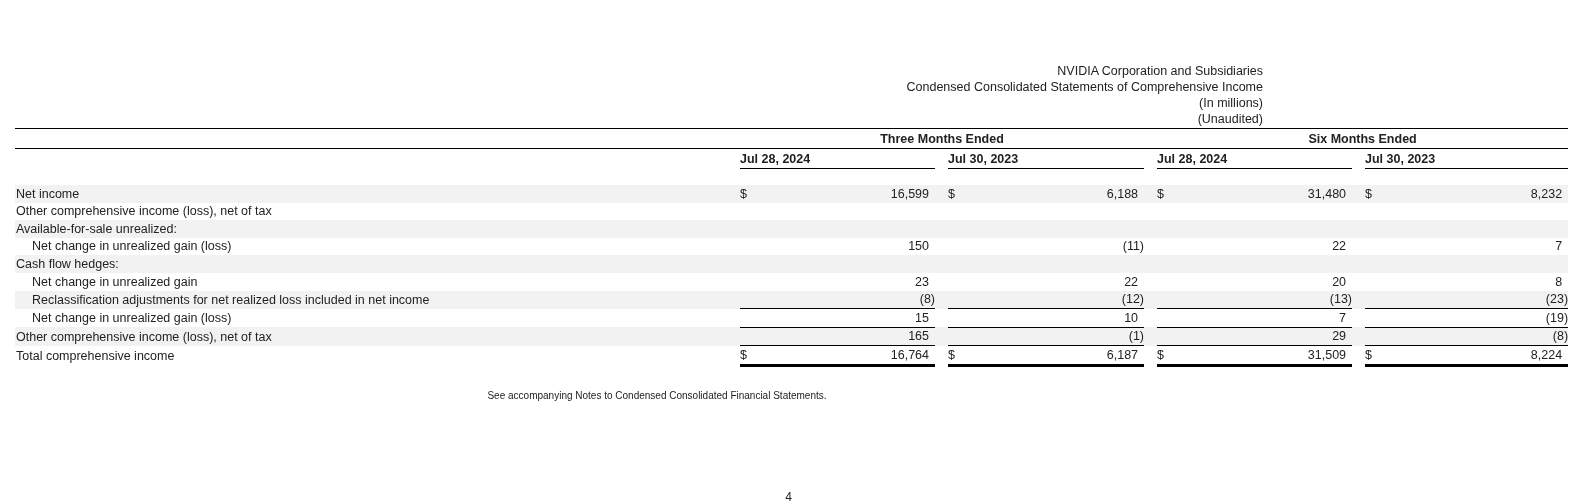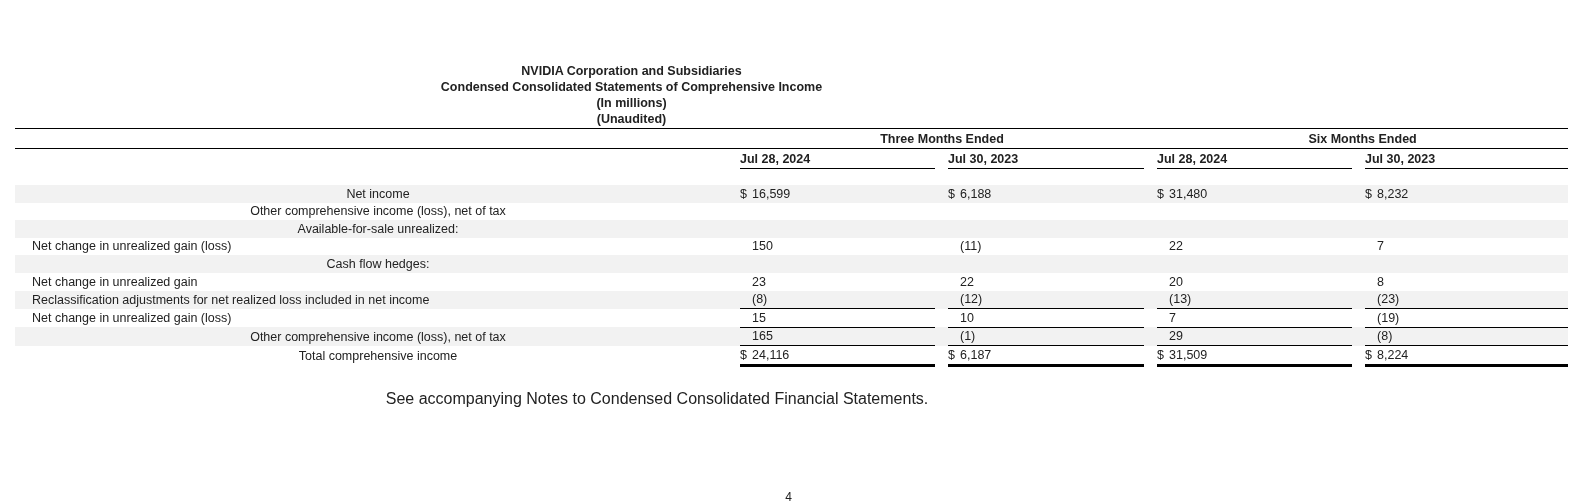--- a/index.html
+++ b/index.html
@@ -1,47 +1,47 @@
 <!DOCTYPE html>
 <html><head>
 <meta charset="utf-8">
 <style>
   html, body { margin: 0; padding: 0; background: #ffffff; }
   body {
     width: 1577px; height: 504px; position: relative; overflow: hidden;
     font-family: "Liberation Sans", sans-serif; font-size: 12.5px; color: #222222;
   }
   .title-block {
-    position: absolute; left: 0; top: 63px; width: 1263px; text-align: center;
-    font-weight: bold; line-height: 16px; font-size: 12.5px;
+    position: absolute; left: 0; top: 63px; width: 1263px; text-align: right;
+    font-weight: normal; line-height: 16px; font-size: 12.5px;
   }
   .title-block div { white-space: nowrap; }
   .tbl {
     position: absolute; left: 15px; top: 128px; width: 1553px;
     border-collapse: collapse; table-layout: fixed;
   }
   .tbl td { padding: 0; height: 17.6px; line-height: 17px; white-space: nowrap; vertical-align: bottom; }
   .hdr-row td { height: 19px; }
   .topline { border-top: 1px solid #000; }
   .period { text-align: center; font-weight: bold; border-bottom: 1px solid #000; }
   .date-cell { text-align: left; font-weight: bold; }
   .date-cell.ul { border-bottom: 1px solid #000; }
   .spacer-row td { height: 16px; }
   .shaded td.bg { background: #f2f2f2; }
-  .label { padding-left: 1px !important; text-align: center; }
+  .label { padding-left: 1px !important; }
   .indent { padding-left: 17px !important; margin-top: 24px; }
   .cur { text-align: left; }
-  .num { padding-right: 2px !important; margin-top: 40px; }
+  .num { text-align: right; padding-right: 2px !important; margin-top: 40px; }
   .num.paren { padding-right: 0 !important; }
   .num.plain { padding-right: 6px !important; }
   .b-top { border-top: 1px solid #000; }
   .b-bot-thick { border-bottom: 3px solid #000; }
   .footer {
     position: absolute; left: 0; top: 390px; width: 1314px; text-align: center;
-    font-size: 16px; color: #222;
+    font-size: 10px; color: #222;
   }
   .page-num {
     position: absolute; left: 0; top: 490px; width: 1577px; text-align: center;
     font-size: 12px; color: #222;
   }
 </style>
 </head>
 <body>
 
 <div class="title-block">
@@ -189,21 +189,21 @@
     <td class="bg b-top"></td>
         <td class="bg b-top num plain">29</td>
     <td class="bg"></td>
     <td class="bg b-top"></td>
         <td class="bg b-top num paren">(8)</td>
   </tr>
 
   <tr>
     <td class="label">Total comprehensive income</td>
     <td class="cur b-top b-bot-thick">$</td>
-    <td class="num plain b-top b-bot-thick">24,116</td>
+    <td class="num plain b-top b-bot-thick">16,764</td>
     <td></td>
     <td class="cur b-top b-bot-thick">$</td>
     <td class="num plain b-top b-bot-thick">6,187</td>
     <td></td>
     <td class="cur b-top b-bot-thick">$</td>
     <td class="num plain b-top b-bot-thick">31,509</td>
     <td></td>
     <td class="cur b-top b-bot-thick">$</td>
     <td class="num plain b-top b-bot-thick">8,224</td>
   </tr>

